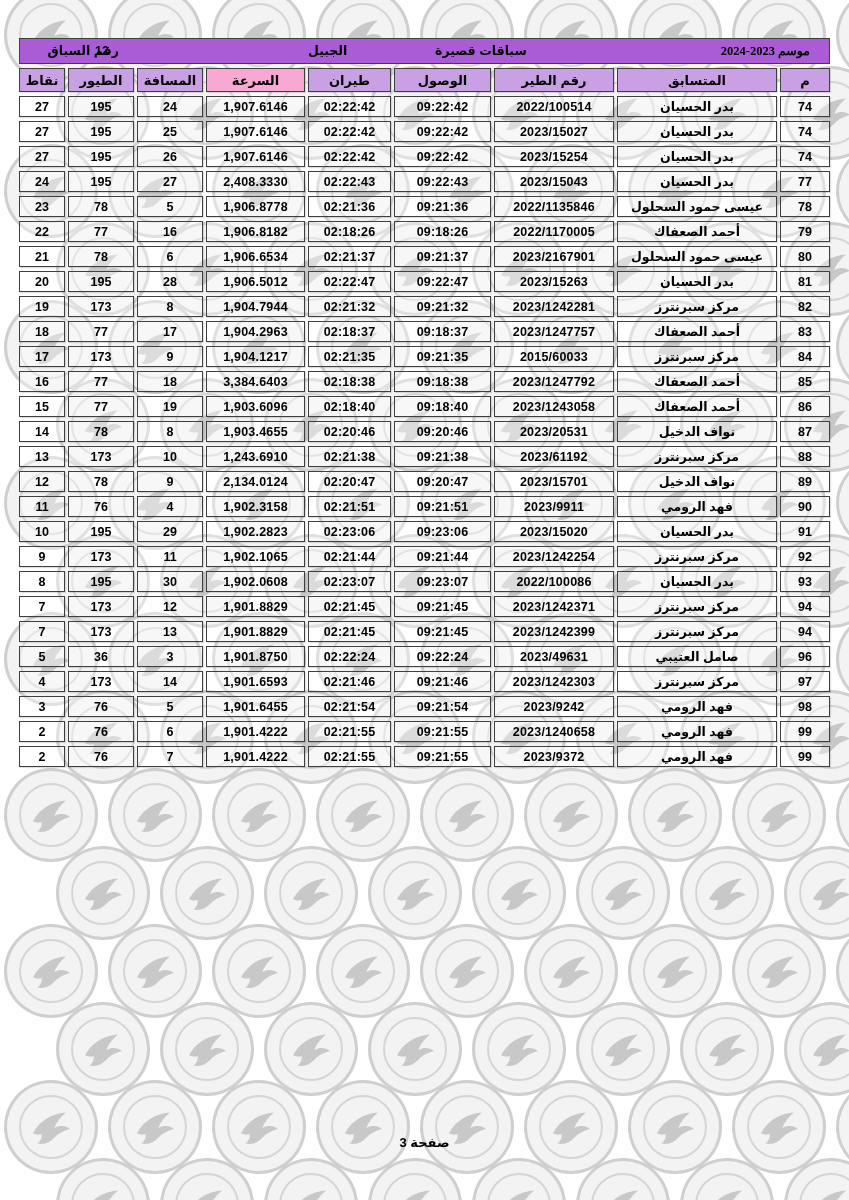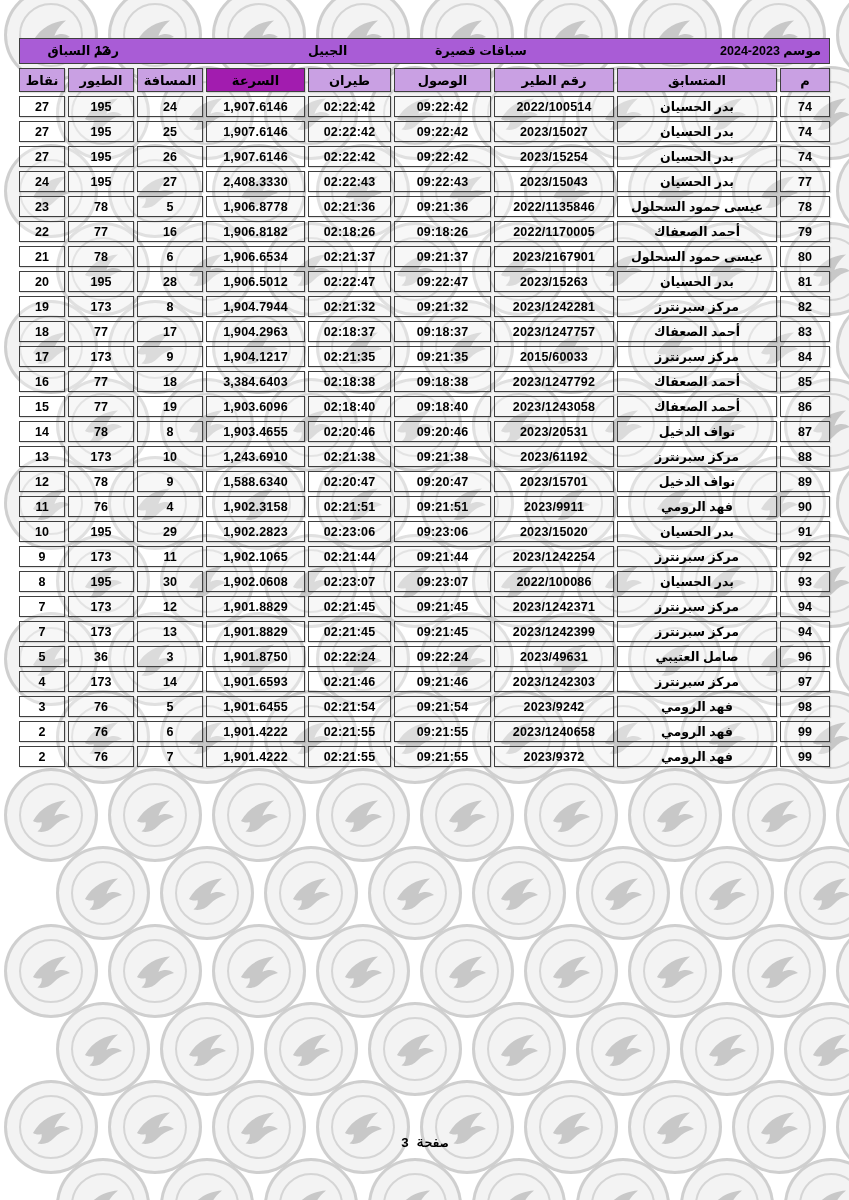--- a/index.html
+++ b/index.html
@@ -33,21 +33,21 @@
   .title-bar {
     position: relative; height: 26px;
     border: 1px solid #404040;
     margin: 0 2px;
   }
   .title-bar span {
     position: absolute; top: 0; line-height: 25px;
     font-size: 12.5px; font-weight: 700; color: #000;
     white-space: nowrap;
   }
-  .tb-season   { right: 8px; }
+  .tb-season   { right: 19px; font-family: Liberation Serif, serif; }
   .tb-racetype { left: 415px; }
   .tb-location { left: 288px; }
   .tb-racenum  { left: 75px; }
   .tb-racenum b { margin-right: 10px; font-weight: 700; }
 
   table.results {
     border-collapse: separate; border-spacing: 3px 4px;
     margin: 0 -1px; table-layout: fixed;
   }
   table.results th, table.results td {
@@ -64,21 +64,20 @@
   table.results td {
     height: 21px; font-size: 12.5px;
     background: rgba(255,255,255,0.35);
   }
   td.c-speed, td.c-arrival, td.c-flight, td.c-pigeonno { letter-spacing: 0.2px; }
 
   .footer-page {
     position: absolute; left: 0; right: 0; top: 1135px;
     text-align: center; font-size: 13px; font-weight: 700; color: #000;
     z-index: 1;
-    font-family: Liberation Mono, monospace;
   }
 
   col.c-rank     { width: 50px; }
   col.c-competitor { width: 160px; }
   col.c-pigeonno { width: 120px; }
   col.c-arrival  { width: 97px; }
   col.c-flight   { width: 83px; }
   col.c-speed    { width: 99px; }
   col.c-distance { width: 66px; }
   col.c-pigeons  { width: 66px; }
@@ -1017,21 +1016,21 @@
           <col class="c-pigeons">
           <col class="c-points">
       </colgroup>
       <thead>
         <tr>
             <th style="background: rgb(201, 160, 227);">م</th>
             <th style="background: rgb(201, 160, 227);">المتسابق</th>
             <th style="background: rgb(201, 160, 227);">رقم الطير</th>
             <th style="background: rgb(201, 160, 227);">الوصول</th>
             <th style="background: rgb(201, 160, 227);">طيران</th>
-            <th style="background: #a21caf;">السرعة</th>
+            <th style="background: #f9a8d4;">السرعة</th>
             <th style="background: rgb(201, 160, 227);">المسافة</th>
             <th style="background: rgb(201, 160, 227);">الطيور</th>
             <th style="background: rgb(201, 160, 227);">نقاط</th>
           </tr>
       </thead>
       <tbody>
           <tr>
             <td class="c-rank">74</td>
             <td class="c-competitor">بدر الحسيان</td>
             <td class="c-pigeonno">2022/100514</td>
@@ -1195,21 +1194,21 @@
             <td class="c-distance">10</td>
             <td class="c-pigeons">173</td>
             <td class="c-points">13</td>
           </tr>
           <tr>
             <td class="c-rank">89</td>
             <td class="c-competitor">نواف الدخيل</td>
             <td class="c-pigeonno">2023/15701</td>
             <td class="c-arrival">09:20:47</td>
             <td class="c-flight">02:20:47</td>
-            <td class="c-speed">1,588.6340</td>
+            <td class="c-speed">2,134.0124</td>
             <td class="c-distance">9</td>
             <td class="c-pigeons">78</td>
             <td class="c-points">12</td>
           </tr>
           <tr>
             <td class="c-rank">90</td>
             <td class="c-competitor">فهد الرومي</td>
             <td class="c-pigeonno">2023/9911</td>
             <td class="c-arrival">09:21:51</td>
             <td class="c-flight">02:21:51</td>

